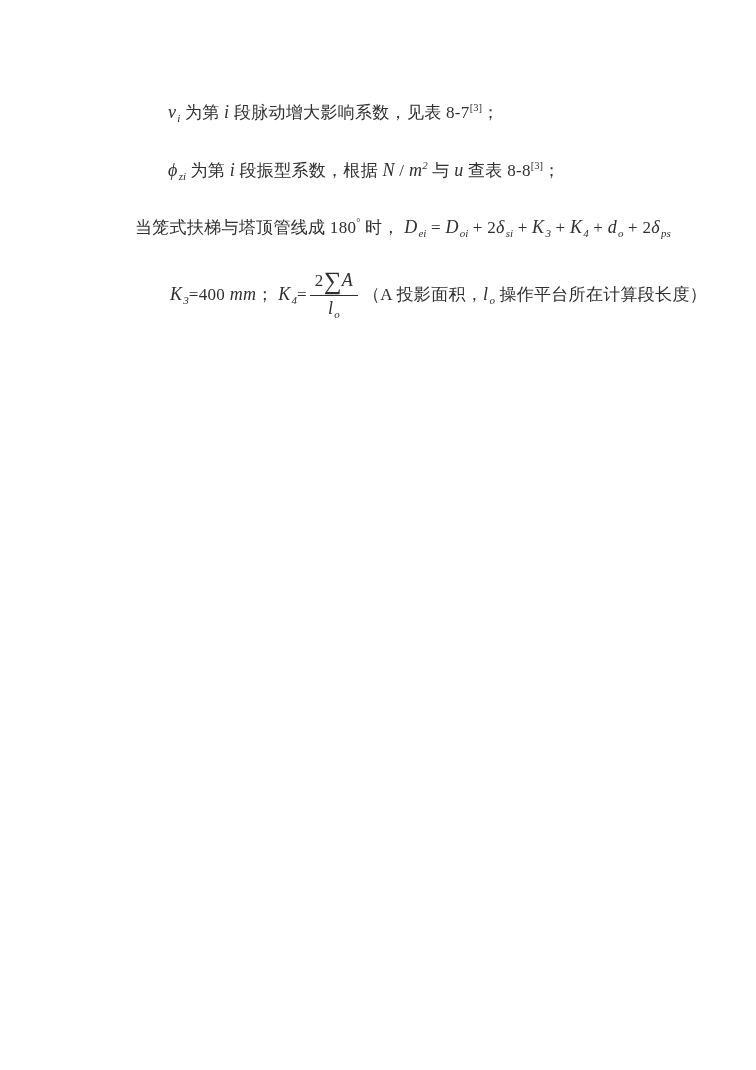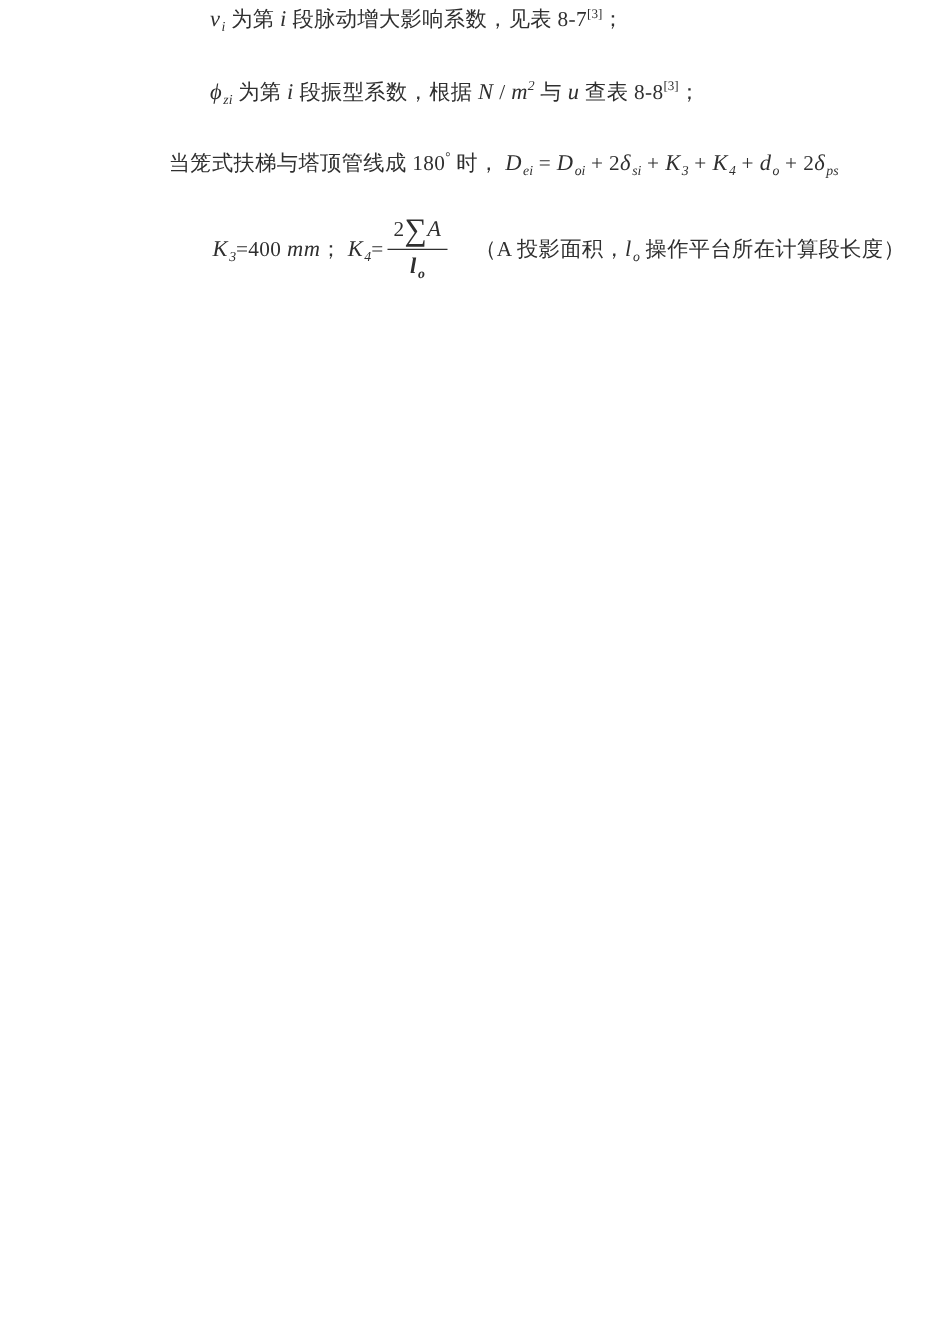--- a/index.html
+++ b/index.html
@@ -10,20 +10,21 @@
   .page {
     position: relative;
     width: 756px;
     height: 1070px;
     background: #ffffff;
     overflow: hidden;
     font-family: "Liberation Serif", "DejaVu Serif", serif;
     color: #2f2f2f;
   }
   .doc {
+    padding-top: 96px;
   }
   .line {
     white-space: nowrap;
     line-height: 24px;
     font-size: 17px;
     letter-spacing: 0.3px;
     margin: 0 0 23px 168px;
   }
   
   .line.indent-main { margin-left: 135px; }
@@ -55,32 +56,31 @@
   .sum {
     font-style: normal;
     font-size: 25px;
     vertical-align: -3px;
     line-height: 1;
   }
   .frac {
     display: inline-block;
     text-align: center;
     vertical-align: middle;
-    margin: 0 22px 4px 3px;
+    margin: 0 5px 4px 3px;
     line-height: 1.15;
   }
   .frac .num {
     display: block;
     border-bottom: 1.4px solid #2f2f2f;
     padding: 0 5px 2px 5px;
   }
   .frac .den {
     display: block;
     padding-top: 2px;
-    font-weight: bold;
   }
 </style>
 </head>
 <body>
 
 <div class="page">
   <div class="doc">
       <div class="line indent-sub"><span class="var">v<span class="sub">i</span></span><span class="text"> 为第 </span><span class="var">i</span><span class="text"> 段脉动增大影响系数，见表 8-7</span><span class="sup">[3]</span><span class="text">；</span></div>
       <div class="line indent-sub"><span class="var">ϕ<span class="sub">zi</span></span><span class="text"> 为第 </span><span class="var">i</span><span class="text"> 段振型系数，根据 </span><span class="var">N</span><span class="text"> / </span><span class="var">m<span class="vsup">2</span></span><span class="text"> 与 </span><span class="var">u</span><span class="text"> 查表 8-8</span><span class="sup">[3]</span><span class="text">；</span></div>
       <div class="line indent-main"><span class="text">当笼式扶梯与塔顶管线成 180</span><span class="sup">°</span><span class="text"> 时，  </span><span class="var">D<span class="sub">ei</span></span><span class="text"> = </span><span class="var">D<span class="sub">oi</span></span><span class="text"> + 2</span><span class="var">δ<span class="sub">si</span></span><span class="text"> + </span><span class="var">K<span class="sub">3</span></span><span class="text"> + </span><span class="var">K<span class="sub">4</span></span><span class="text"> + </span><span class="var">d<span class="sub">o</span></span><span class="text"> + 2</span><span class="var">δ<span class="sub">ps</span></span></div>

